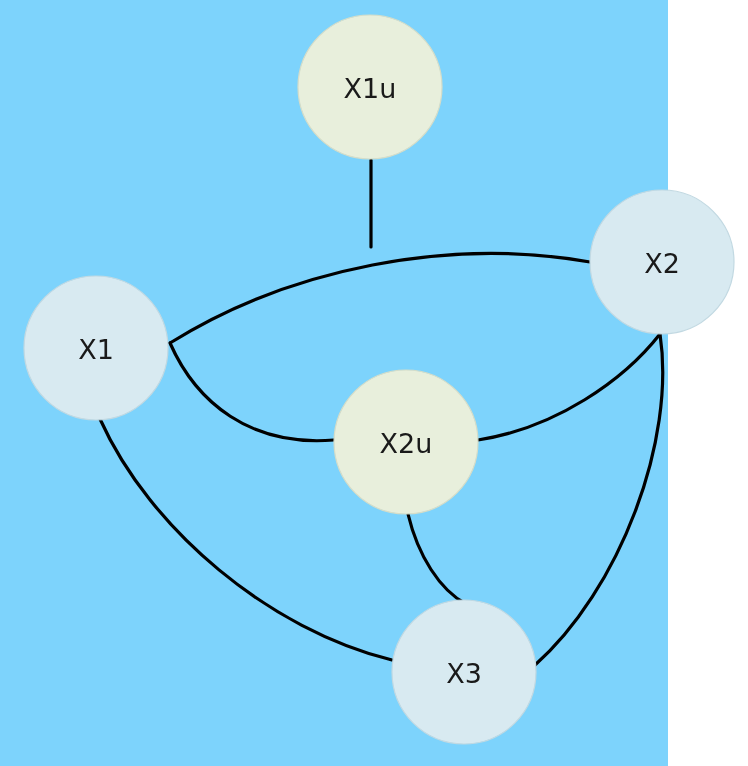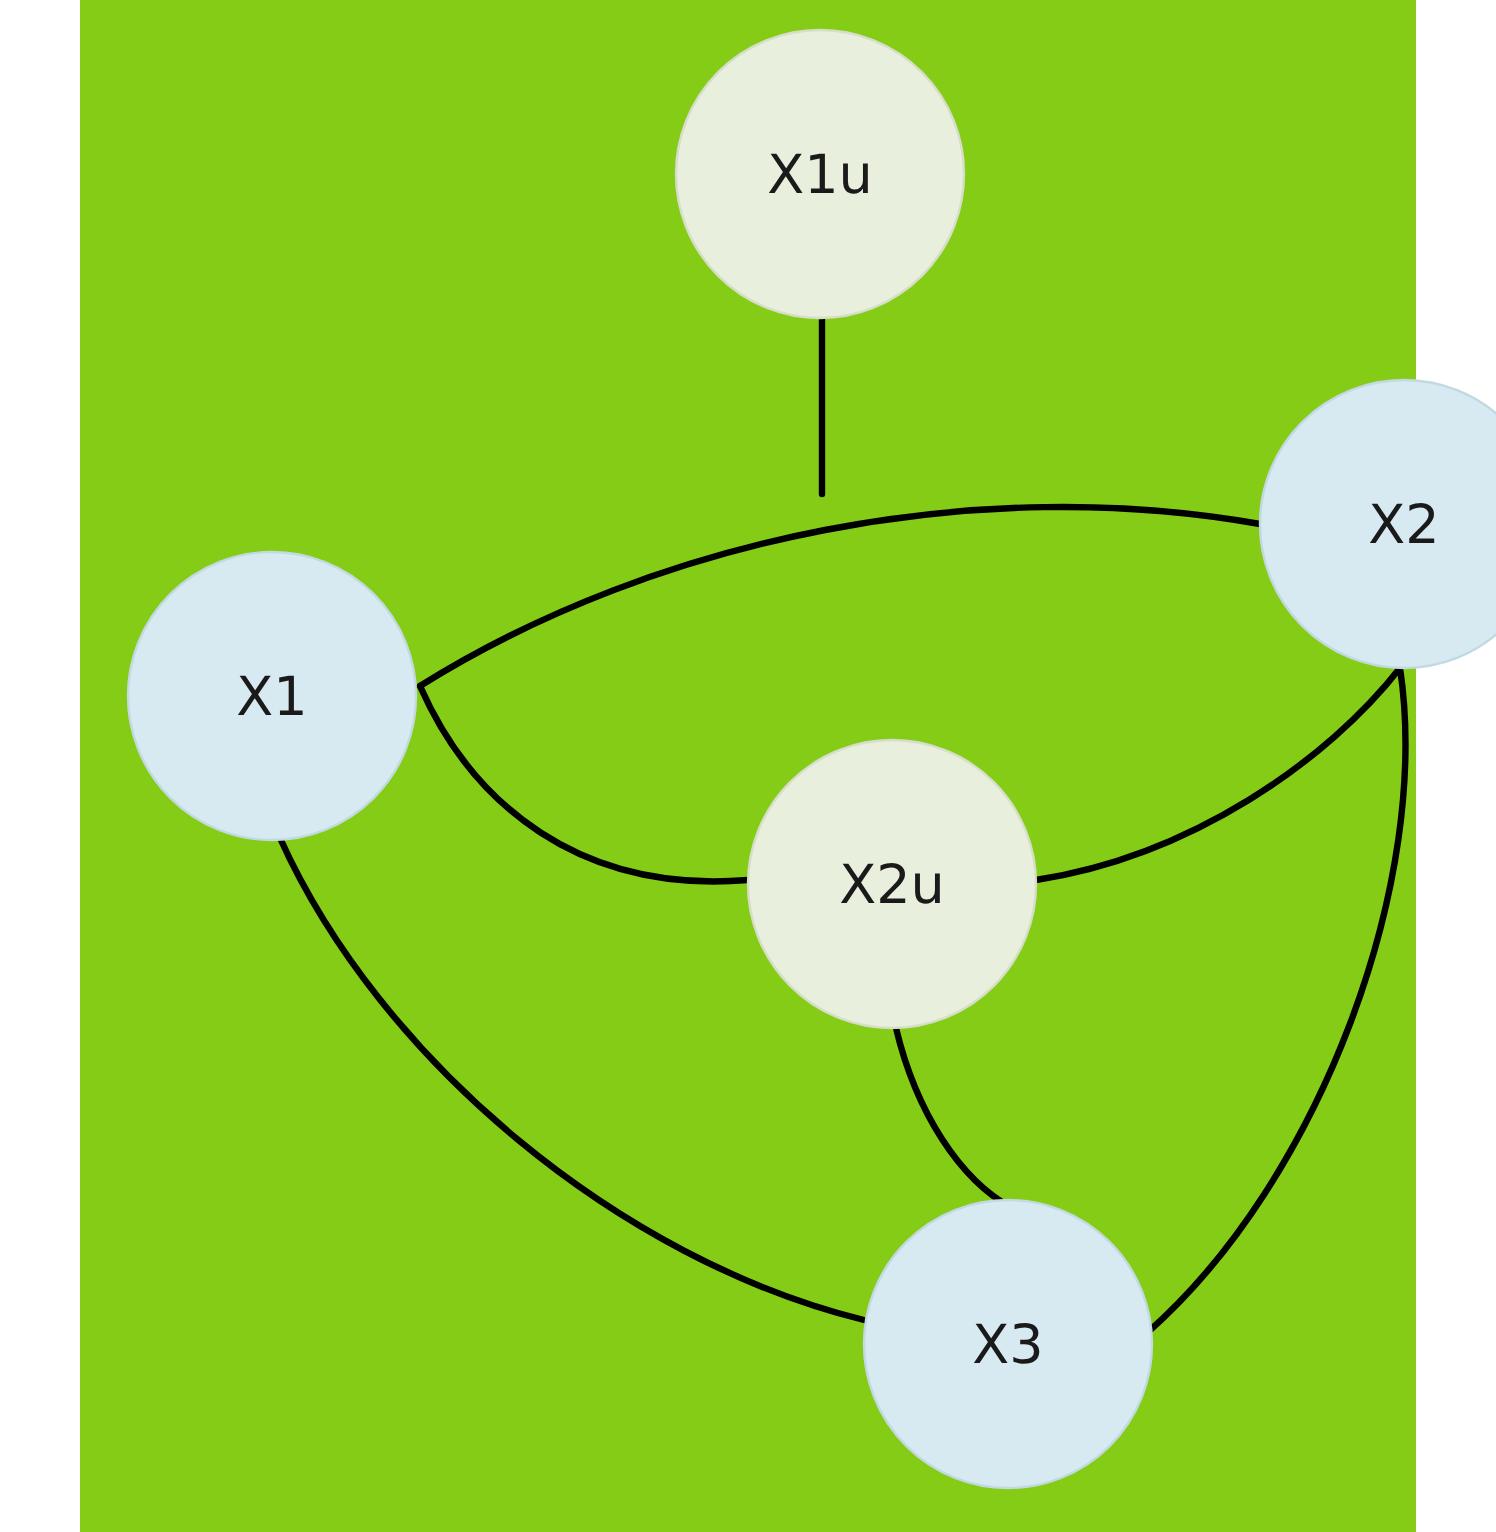--- a/index.html
+++ b/index.html
@@ -10,22 +10,21 @@
   body {
     width: 748px;
     height: 766px;
     font-family: "DejaVu Sans", "Liberation Sans", sans-serif;
     overflow: hidden;
   }
   #graph-canvas {
     position: relative;
     width: 668px;
     height: 766px;
-    background: #84cc16;
-    margin-left: 40px;
+    background: #7dd3fc;
   }
   svg#graph-svg {
     position: absolute;
     top: 0;
     left: 0;
     width: 748px;
     height: 766px;
     display: block;
   }
   .edge-path {

